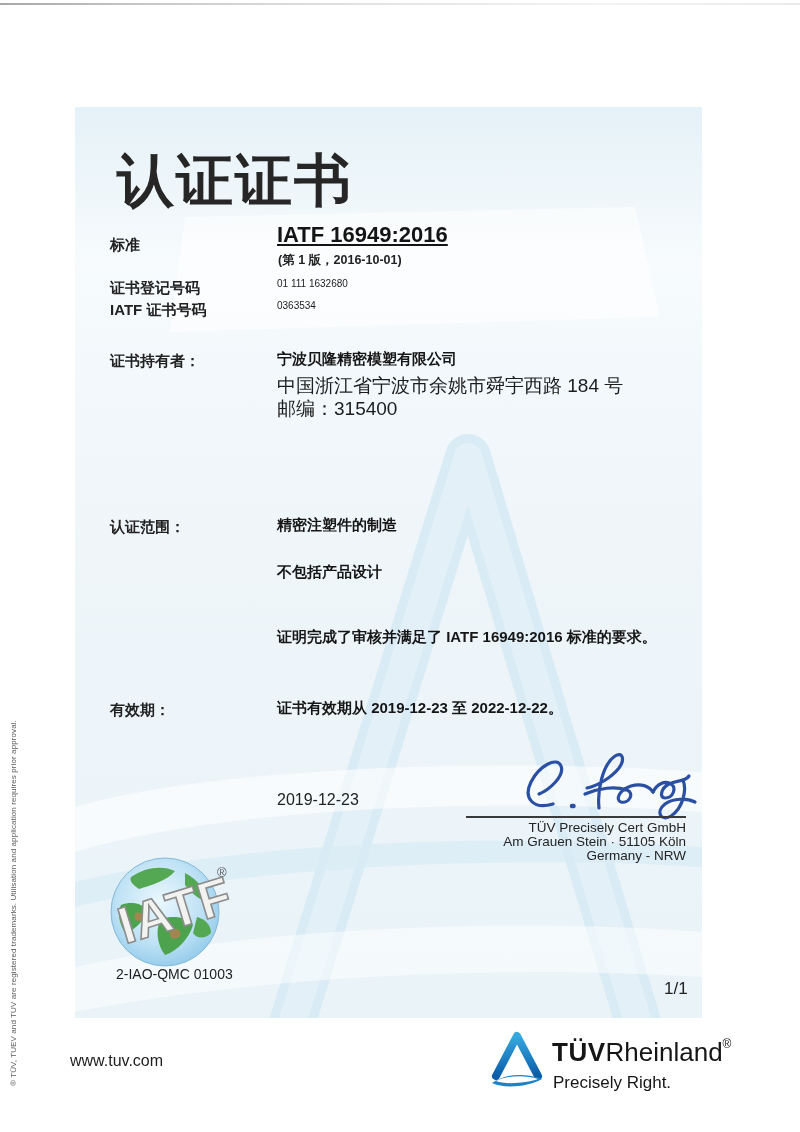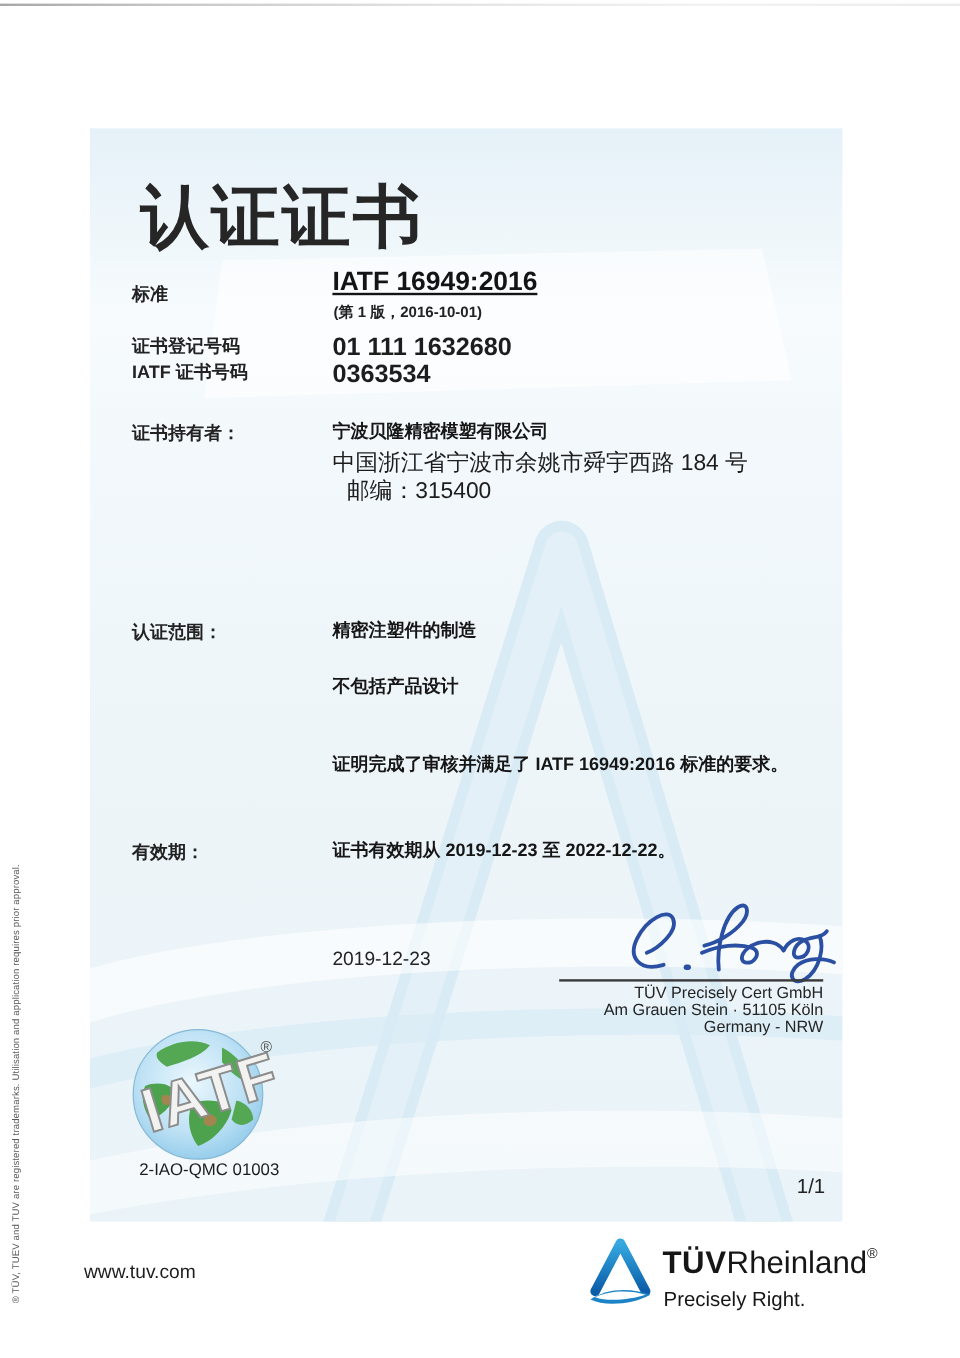--- a/index.html
+++ b/index.html
@@ -16,21 +16,21 @@
   }
   .panel{
     left:75px;top:107px;width:627px;height:911px;
     background:linear-gradient(to bottom,#e5f1f8 0%,#eef6fa 9%,#f7fbfd 17%,#f2f8fb 30%,#eef5f9 55%,#e9f3f8 100%);
   }
   .watermark{left:75px;top:107px;width:627px;height:911px;pointer-events:none;}
   .title{
     left:117px;top:143px;font-size:57px;font-weight:700;letter-spacing:2px;color:#262626;
   }
   .lbl{font-size:15px;font-weight:600;color:#222;}
-  .val{font-size:21px;font-weight:700;color:#1d1d1d;}
+  .val{font-size:10px;font-weight:400;color:#1d1d1d;}
   .valb{font-size:15px;font-weight:700;color:#161616;}
   .valm{font-size:19px;font-weight:400;color:#1d1d1d;}
   .std-value{left:277px;top:222px;font-size:22px;font-weight:700;color:#141414;text-decoration:underline;}
   .std-edition{left:278px;top:252px;font-size:12.5px;font-weight:700;color:#222;}
   .date{left:277px;top:791px;font-size:16px;color:#232323;}
   .sigline{left:466px;top:816px;width:220px;height:2px;background:#3a3a3a;}
   .orgline{left:420px;width:266px;text-align:right;font-size:13.5px;font-weight:500;color:#242424;}
   .iatf-code{left:116px;top:966px;font-size:14px;color:#1d1d1d;}
   .pageno{left:664px;top:979px;font-size:17px;color:#222;}
   .website{left:70px;top:1052px;font-size:16px;color:#1e1e1e;}
@@ -70,21 +70,21 @@
 
   <div class="abs lbl" style="left:110px;top:279px;">证书登记号码</div>
   <div class="abs val" style="left:277px;top:278px;">01 111 1632680</div>
 
   <div class="abs lbl" style="left:110px;top:301px;">IATF 证书号码</div>
   <div class="abs val" style="left:277px;top:300px;">0363534</div>
 
   <div class="abs lbl" style="left:110px;top:352px;">证书持有者：</div>
   <div class="abs valb" style="left:277px;top:350px;">宁波贝隆精密模塑有限公司</div>
   <div class="abs valm" style="left:277px;top:373px;">中国浙江省宁波市余姚市舜宇西路 184 号</div>
-  <div class="abs valm" style="left:289px;top:396px;">邮编：315400</div>
+  <div class="abs valm" style="left:277px;top:396px;">邮编：315400</div>
 
   <div class="abs lbl" style="left:110px;top:518px;">认证范围：</div>
   <div class="abs valb" style="left:277px;top:516px;">精密注塑件的制造</div>
   <div class="abs valb" style="left:277px;top:563px;">不包括产品设计</div>
 
   <div class="abs valb" style="left:277px;top:628px;">证明完成了审核并满足了 IATF 16949:2016 标准的要求。</div>
 
   <div class="abs lbl" style="left:110px;top:701px;">有效期：</div>
   <div class="abs valb" style="left:277px;top:699px;">证书有效期从 2019-12-23 至 2022-12-22。</div>
 

